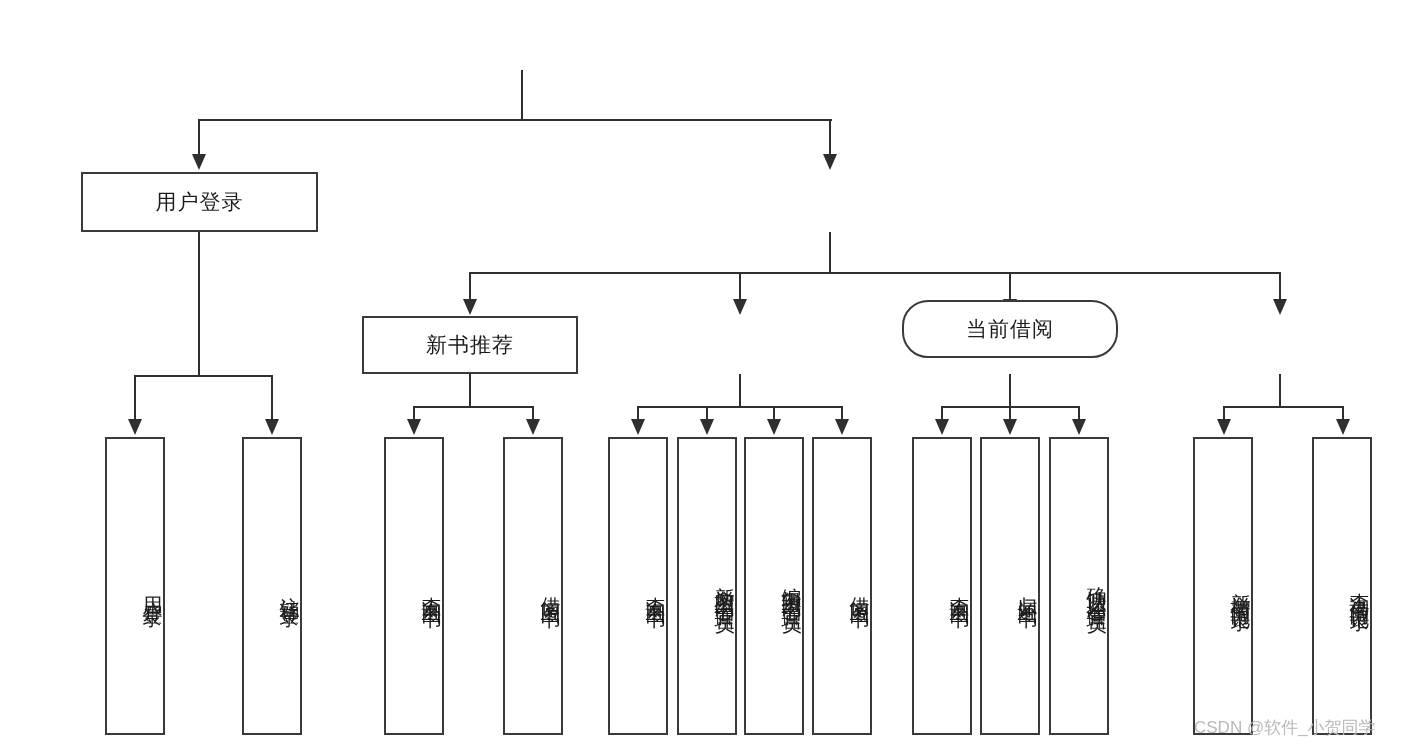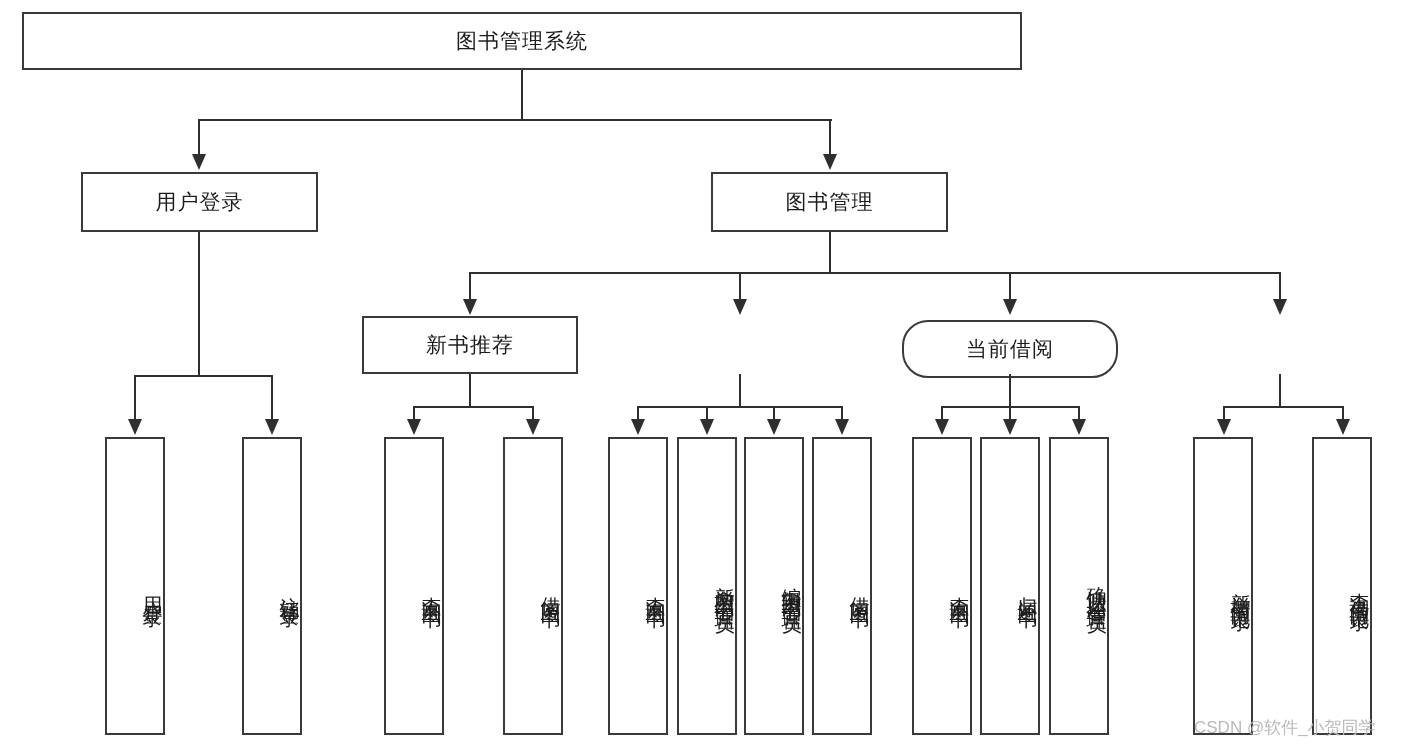--- a/index.html
+++ b/index.html
@@ -76,36 +76,30 @@
     white-space: nowrap;
     pointer-events: none;
     font-family: "Liberation Sans", "DejaVu Sans", sans-serif;
   }
 </style>
 </head>
 <body>
 
 <div id="canvas">
 
-  <div class="node root h" style="left:22px; top:12px; width:1000px; height:58px;">
-    <span class="lbl">图书管理系统</span>
-  </div>
 
   <div class="seg vert" style="left:521px; top:70px; width:2px; height:50px;"></div>
   <div class="seg horz" style="left:198px; top:119px; width:634px; height:2px;"></div>
   <div class="seg vert" style="left:198px; top:119px; width:2px; height:37px;"></div>
   <div class="arrow" style="left:192px; top:154px;"></div>
   <div class="seg vert" style="left:829px; top:119px; width:2px; height:37px;"></div>
   <div class="arrow" style="left:823px; top:154px;"></div>
 
   <div class="node h" style="left:81px; top:172px; width:237px; height:60px;">
     <span class="lbl">用户登录</span>
-  </div>
-  <div class="node h" style="left:711px; top:172px; width:237px; height:60px;">
-    <span class="lbl">图书管理</span>
   </div>
 
   <div class="seg vert" style="left:198px; top:232px; width:2px; height:144px;"></div>
   <div class="seg horz" style="left:134px; top:375px; width:138px; height:2px;"></div>
   <div class="seg vert" style="left:134px; top:375px; width:2px; height:45px;"></div>
   <div class="arrow" style="left:128px; top:419px;"></div>
   <div class="seg vert" style="left:271px; top:375px; width:2px; height:45px;"></div>
   <div class="arrow" style="left:265px; top:419px;"></div>
 
   <div class="seg vert" style="left:829px; top:232px; width:2px; height:41px;"></div>
@@ -116,21 +110,21 @@
   <div class="seg vert" style="left:739px; top:272px; width:2px; height:28px;"></div>
   <div class="arrow" style="left:733px; top:299px;"></div>
   <div class="seg vert" style="left:1009px; top:272px; width:2px; height:28px;"></div>
   <div class="arrow" style="left:1003px; top:299px;"></div>
   <div class="seg vert" style="left:1279px; top:272px; width:2px; height:28px;"></div>
   <div class="arrow" style="left:1273px; top:299px;"></div>
 
   <div class="node h" style="left:362px; top:316px; width:216px; height:58px;">
     <span class="lbl">新书推荐</span>
   </div>
-  <div class="node h" style="left:902px; top:320px; width:216px; height:58px;border-radius:26px;">
+  <div class="node h" style="left:902px; top:300px; width:216px; height:58px;border-radius:26px;">
     <span class="lbl">当前借阅</span>
   </div>
 
   <div class="seg vert" style="left:469px; top:374px; width:2px; height:33px;"></div>
   <div class="seg horz" style="left:413px; top:406px; width:120px; height:2px;"></div>
   <div class="seg vert" style="left:413px; top:406px; width:2px; height:14px;"></div>
   <div class="arrow" style="left:407px; top:419px;"></div>
   <div class="seg vert" style="left:532px; top:406px; width:2px; height:14px;"></div>
   <div class="arrow" style="left:526px; top:419px;"></div>
 

